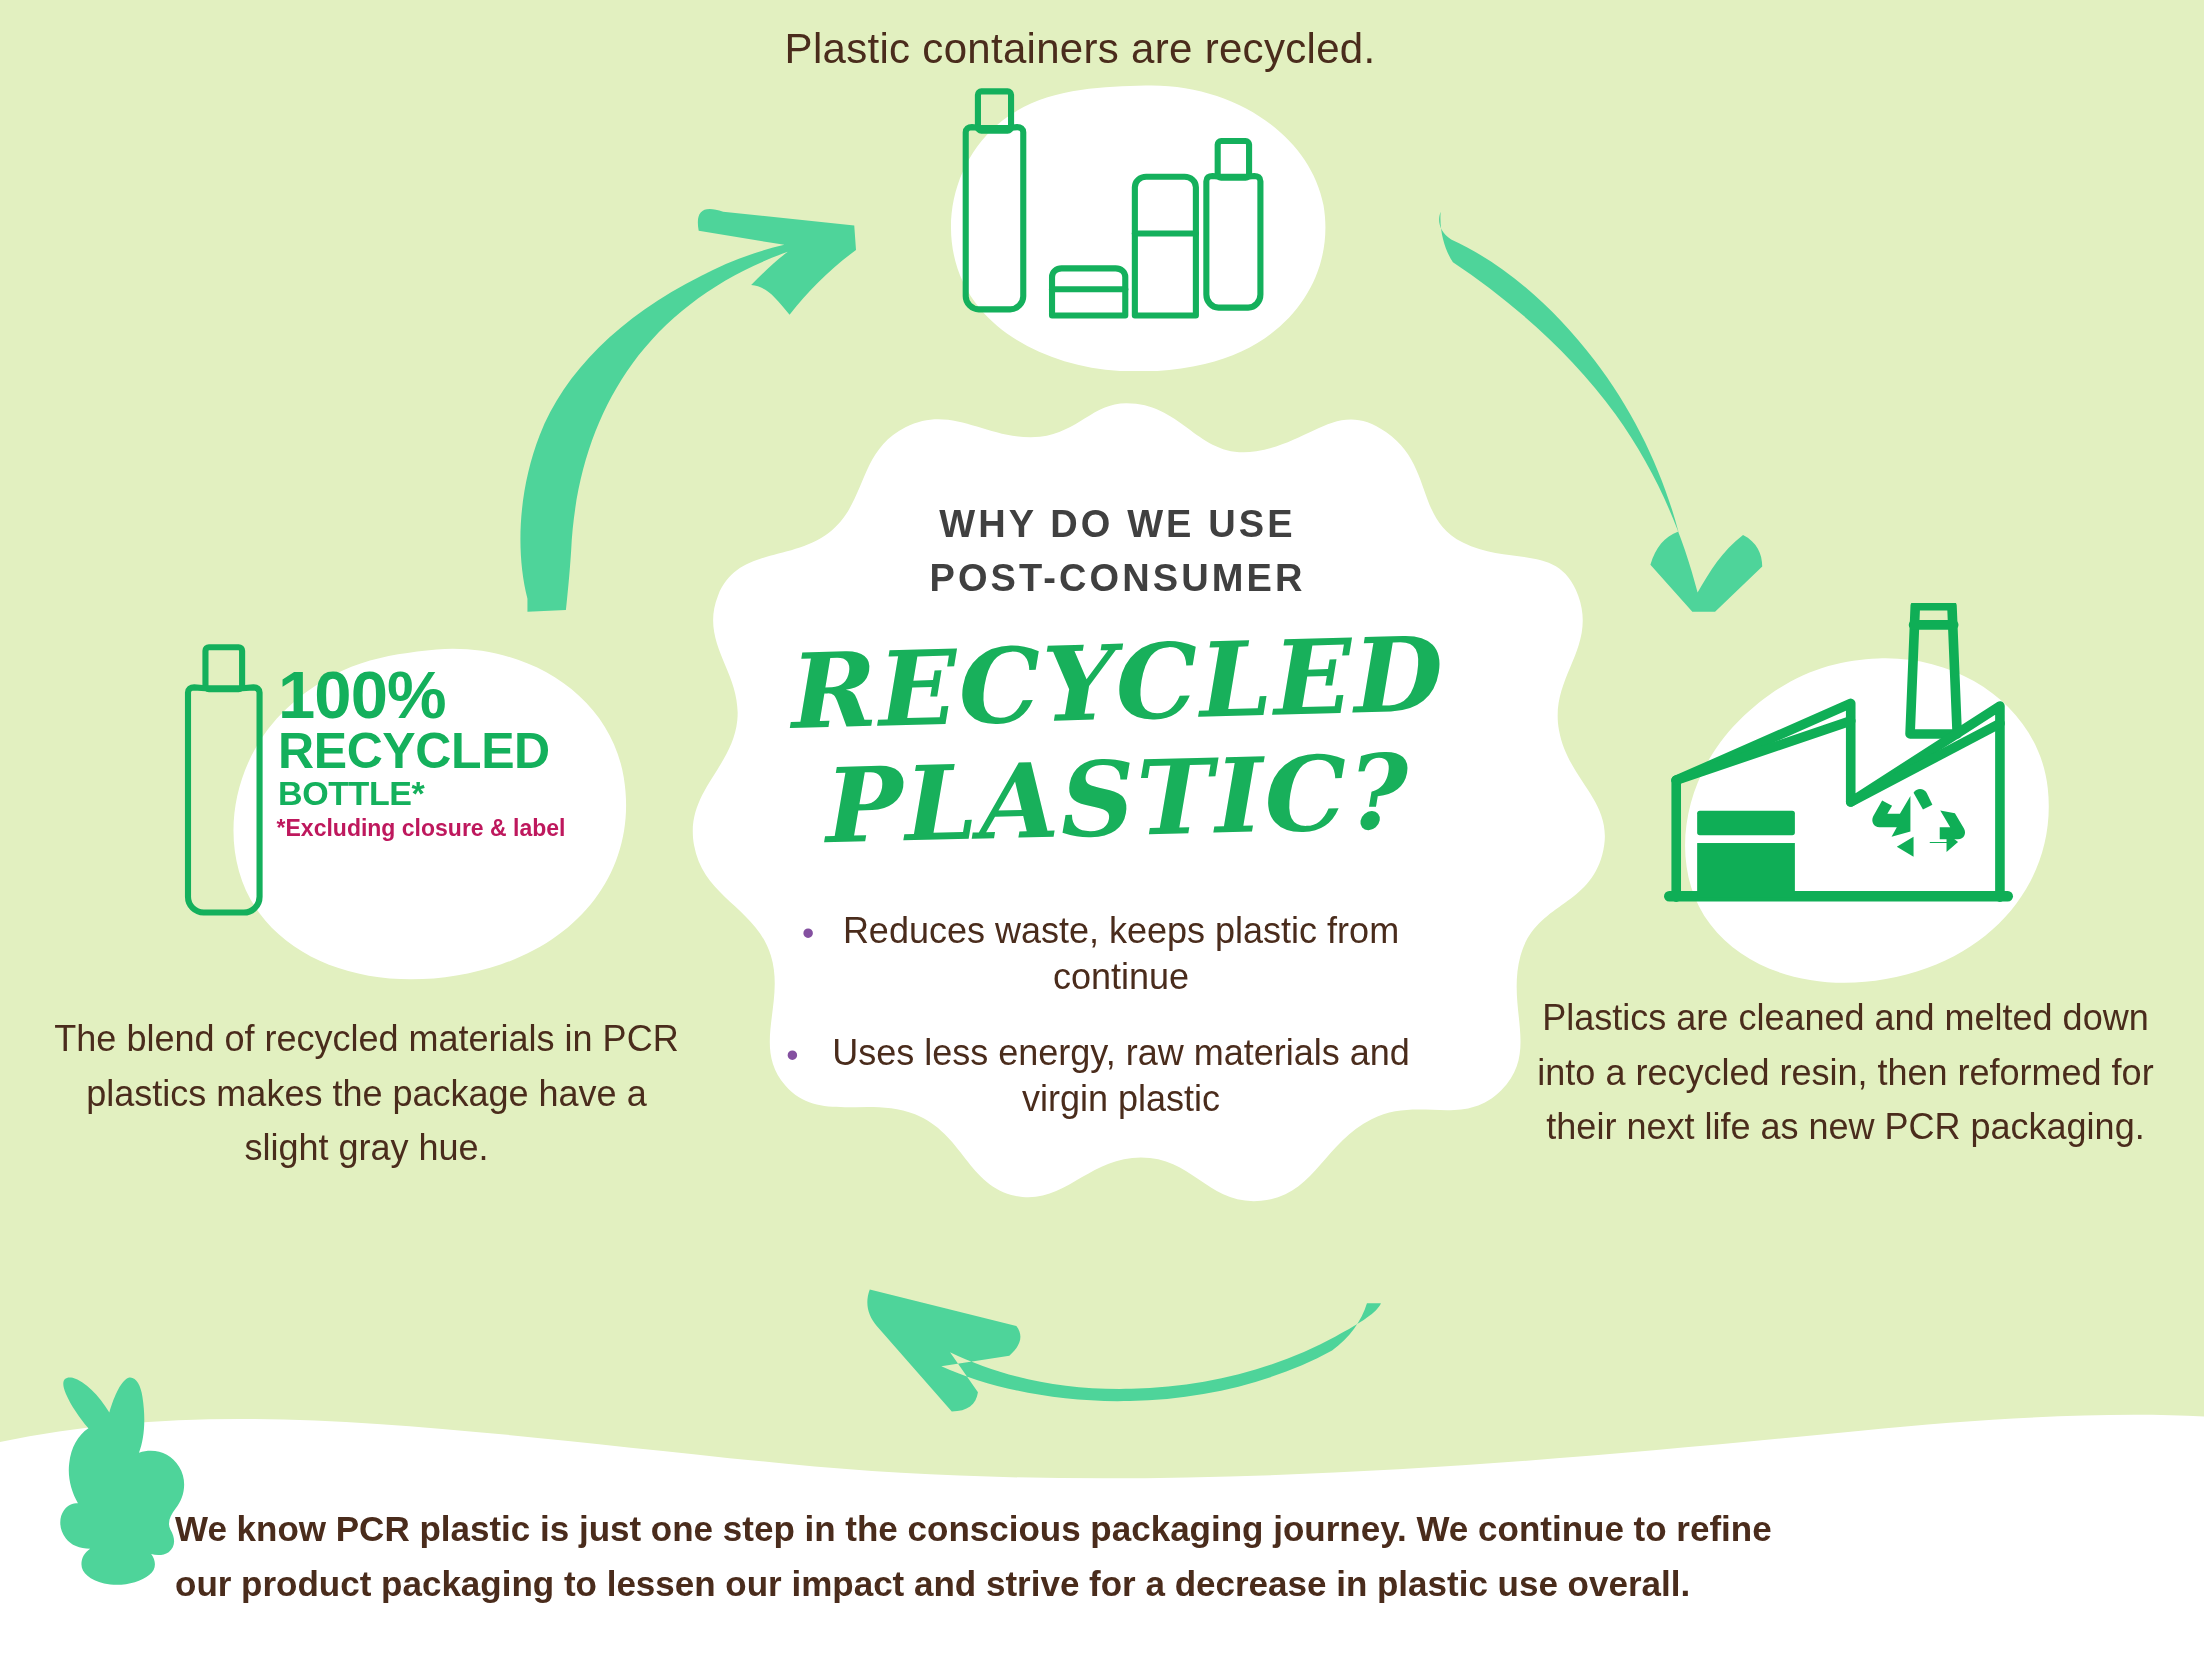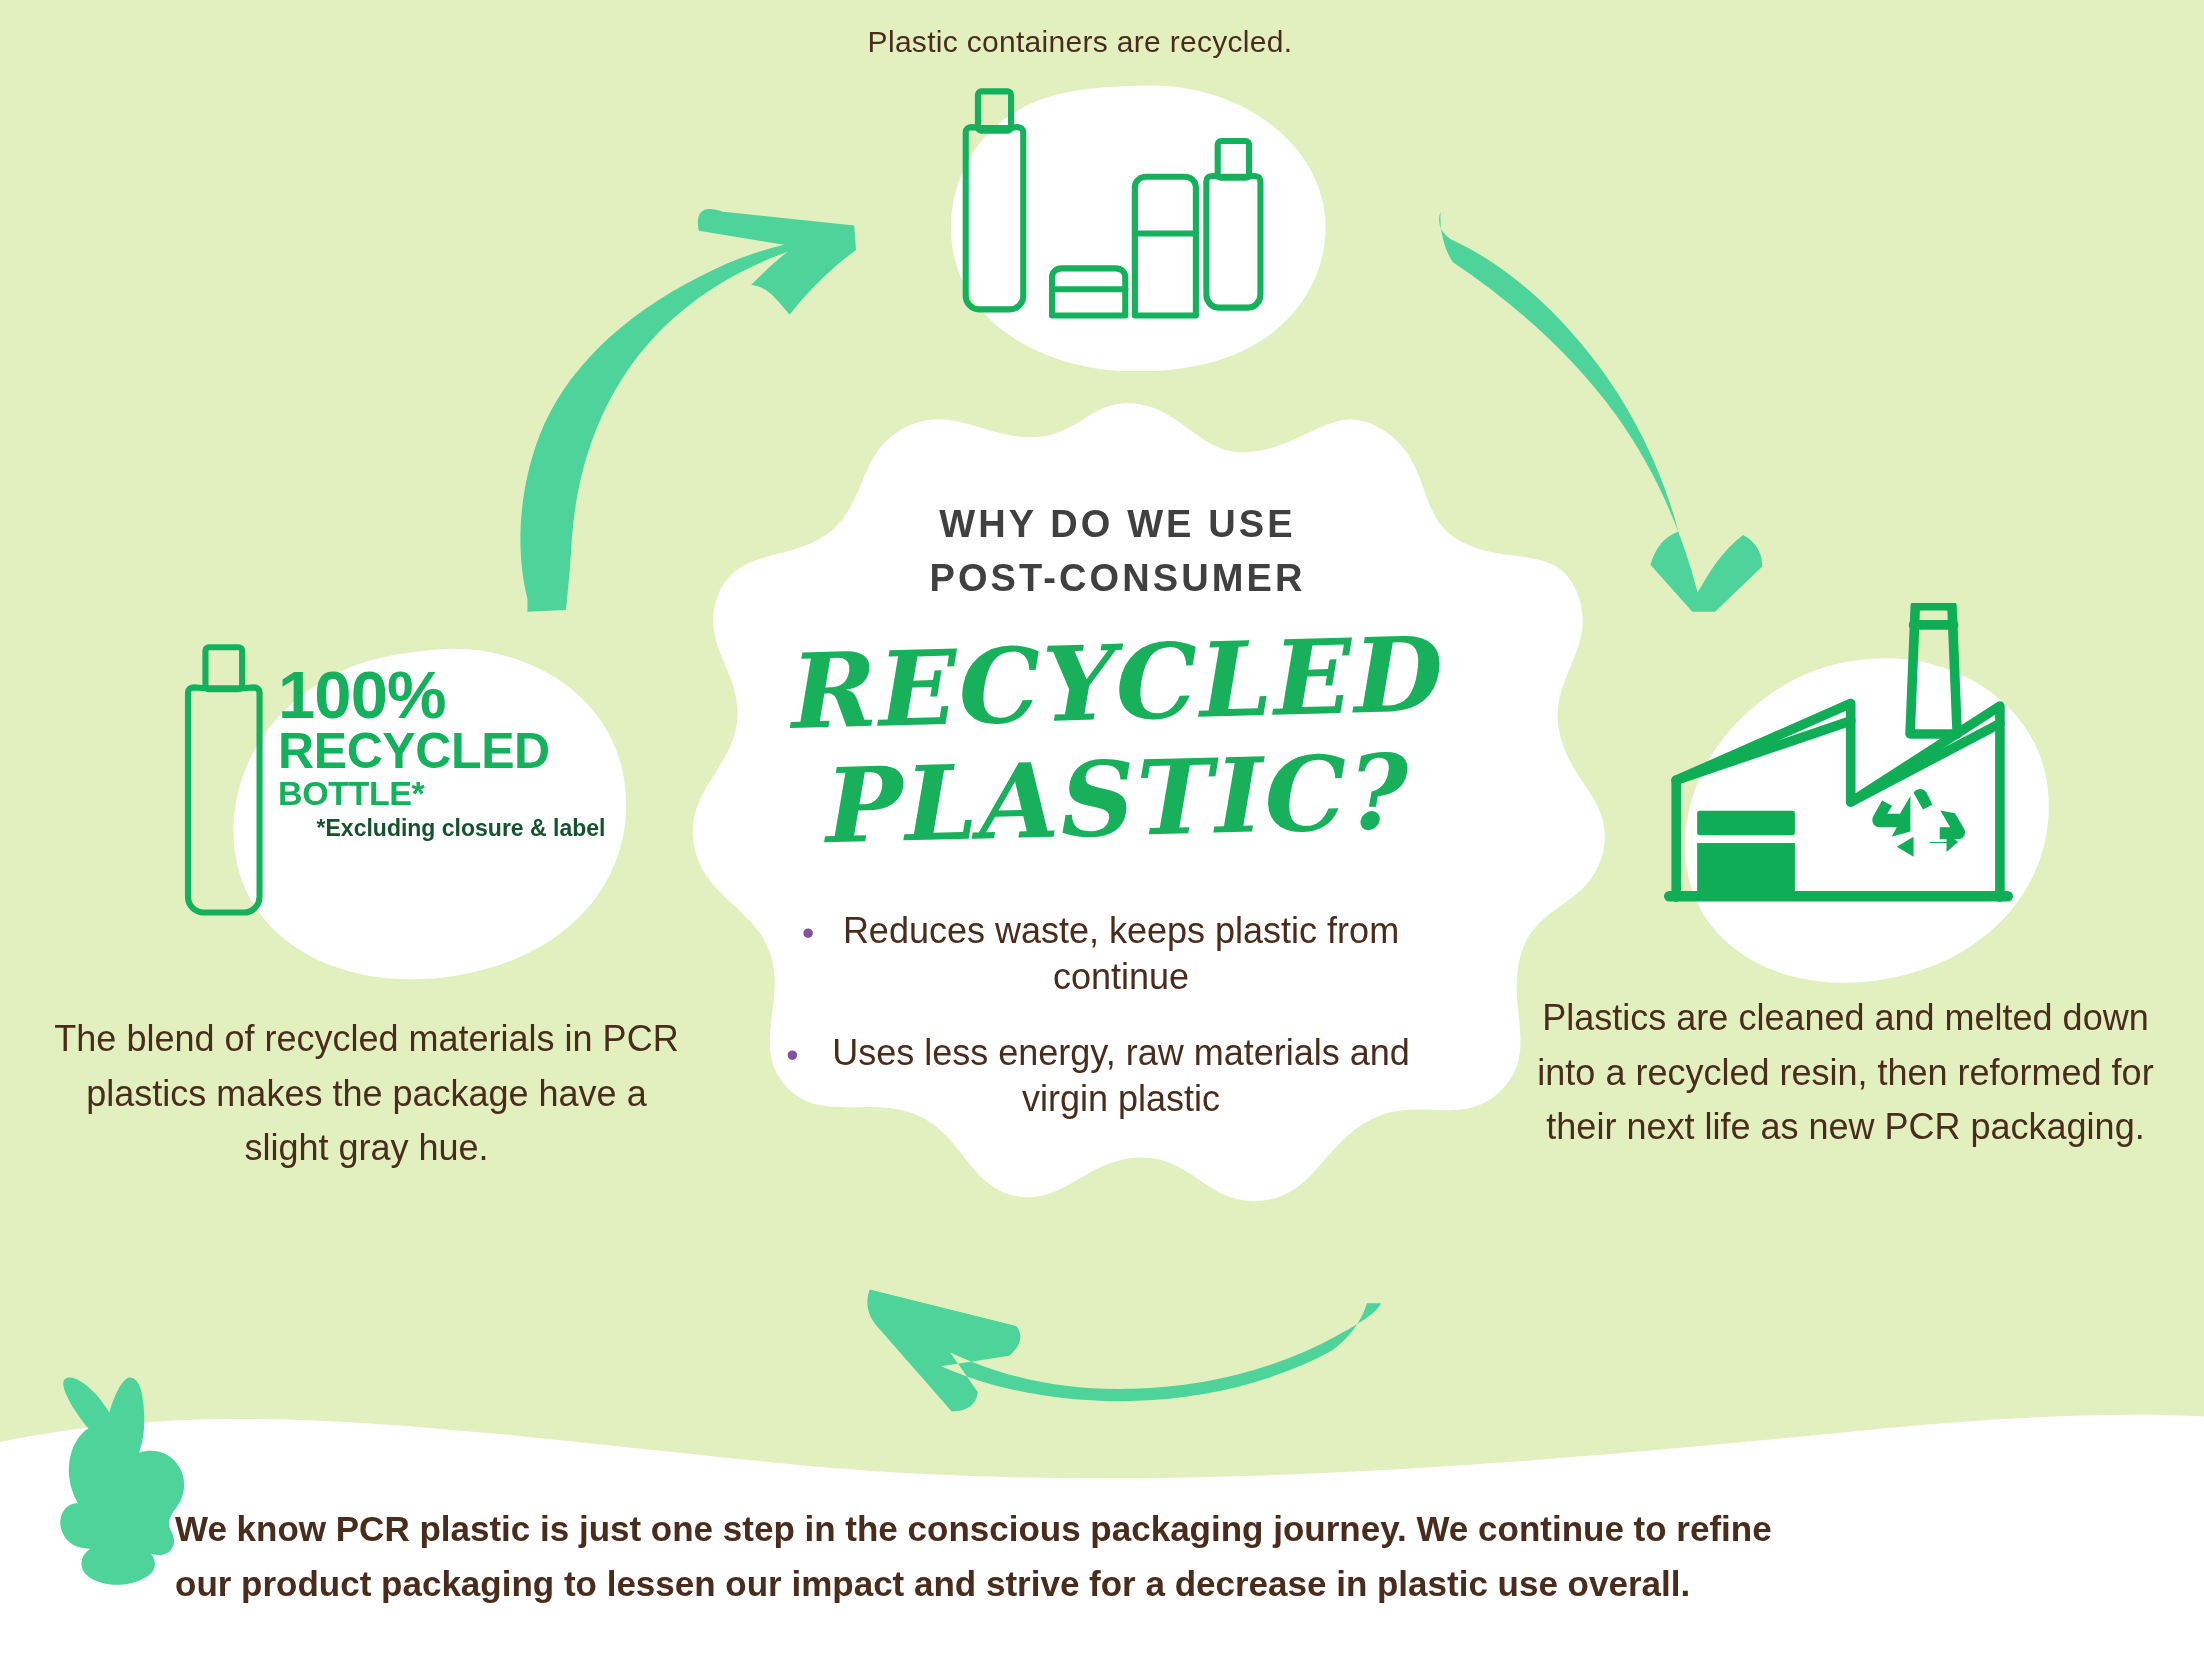--- a/index.html
+++ b/index.html
@@ -34,21 +34,21 @@
   
   .blob { position: absolute; }
 
   
   .top-caption {
     position: absolute;
     left: 0;
     top: 24.5px;
     width: 2160px;
     text-align: center;
-    font-size: 30px;
+    font-size: 42px;
     letter-spacing: 0.3px;
     color: #4a2c1c;
     font-family: "Liberation Sans", sans-serif;
   }
 
   .badge-head {
     position: absolute;
     left: 838px;
     top: 498px;
     width: 559px;
@@ -149,24 +149,23 @@
     font-size: 34px;
     font-weight: bold;
     letter-spacing: -0.4px;
     line-height: 1.0;
   }
   .lk-note {
     margin-top: 5.2px;
     margin-left: -14px;
     font-size: 23px;
     font-weight: bold;
-    color: #14532d;
+    color: #be185d;
     text-align: center;
     width: 314px;
-    padding-left: 40px;
   }
 </style>
 </head>
 <body>
 
 <div id="stage">
 
   <div class="bg-green"></div>
 
   <svg class="bottom-white" viewBox="0 0 2524 340" preserveAspectRatio="none">

